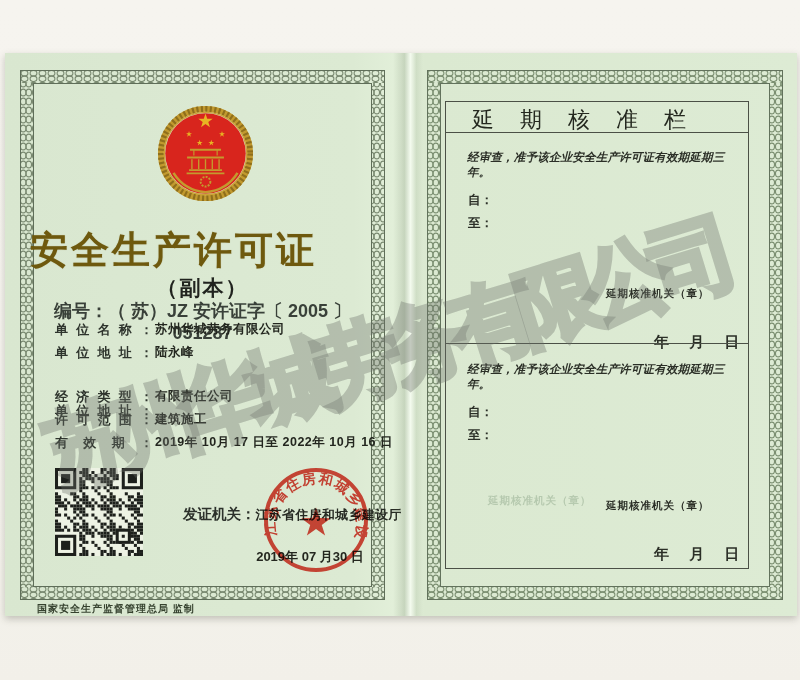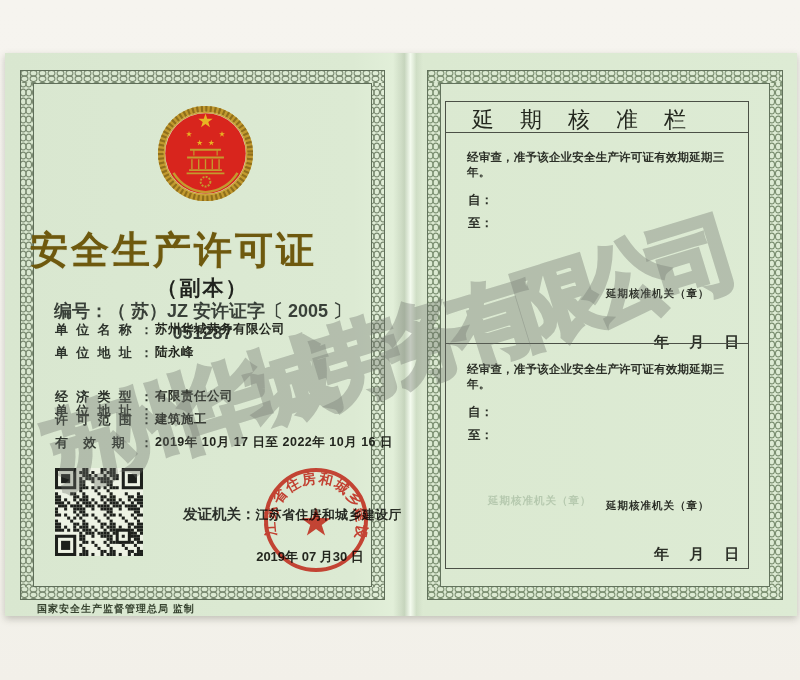--- a/index.html
+++ b/index.html
@@ -31,21 +31,21 @@
   .issuer .val{font-size:12.8px;font-weight:700;color:#262a23;letter-spacing:.5px;}
   .issue-date{left:230px;top:495px;width:150px;text-align:center;font-size:13px;font-weight:600;color:#24271f;}
   .imprint{left:32px;top:549px;font-size:10px;font-weight:600;color:#36422f;letter-spacing:1px;}
   
   #rp-box{left:440px;top:48px;width:302px;height:466px;border:1.5px solid #4b5046;}
   .rp-head{position:absolute;left:0;top:3px;width:100%;font-size:22px;font-weight:400;color:#24281f;letter-spacing:26px;padding-left:26px;box-sizing:border-box;}
   .rp-headline{position:absolute;left:0;top:30px;width:100%;border-top:1.5px solid #4b5046;}
   .rp-sec{position:absolute;left:0;width:100%;}
   #sec1{top:30px;height:211px;}
   #sec2{top:241px;height:225px;border-top:1.5px solid #4b5046;}
-  .rp-sent{position:absolute;left:21px;top:18px;width:268px;font-size:11.5px;font-weight:700;color:#2b2f27;letter-spacing:.2px;}
+  .rp-sent{position:absolute;left:21px;top:18px;width:268px;font-size:11.5px;font-weight:700;color:#2b2f27;letter-spacing:.2px;font-style:italic;}
   .rp-from{position:absolute;left:22px;top:60px;font-size:12.5px;font-weight:700;color:#2b2f27;}
   .rp-to{position:absolute;left:22px;top:83px;font-size:12.5px;font-weight:700;color:#2b2f27;}
   .rp-org{position:absolute;left:160px;top:155px;font-size:10.5px;font-weight:700;color:#2b2f27;letter-spacing:1px;}
   .rp-date{position:absolute;left:208px;top:201px;font-size:15px;font-weight:700;color:#2b2f27;word-spacing:16px;}
   .rp-ghost{position:absolute;left:42px;top:150px;font-size:10.5px;font-weight:700;color:rgba(85,120,85,.28);letter-spacing:1px;}
   
   #watermark{
     left:45px;top:347px;width:740px;height:112px;line-height:112px;
     transform:rotate(-17deg);transform-origin:left center;
     font-size:86px;font-weight:700;letter-spacing:-16px;white-space:nowrap;

